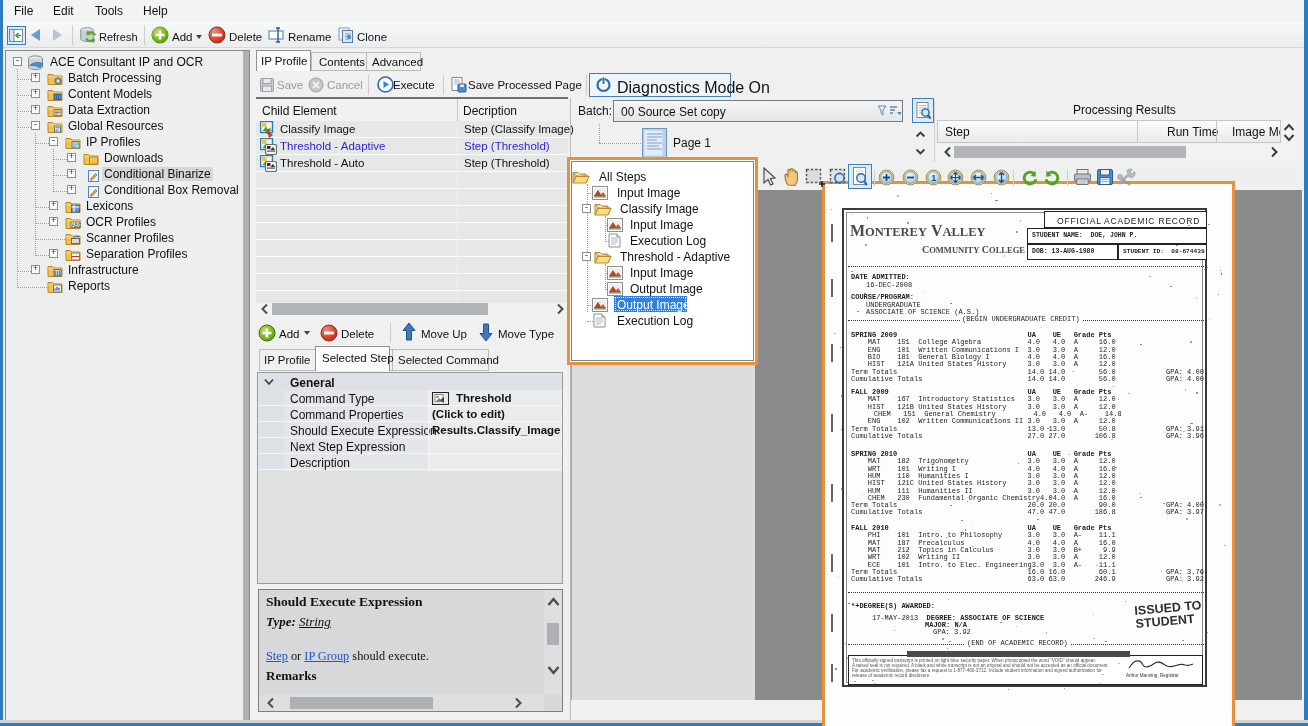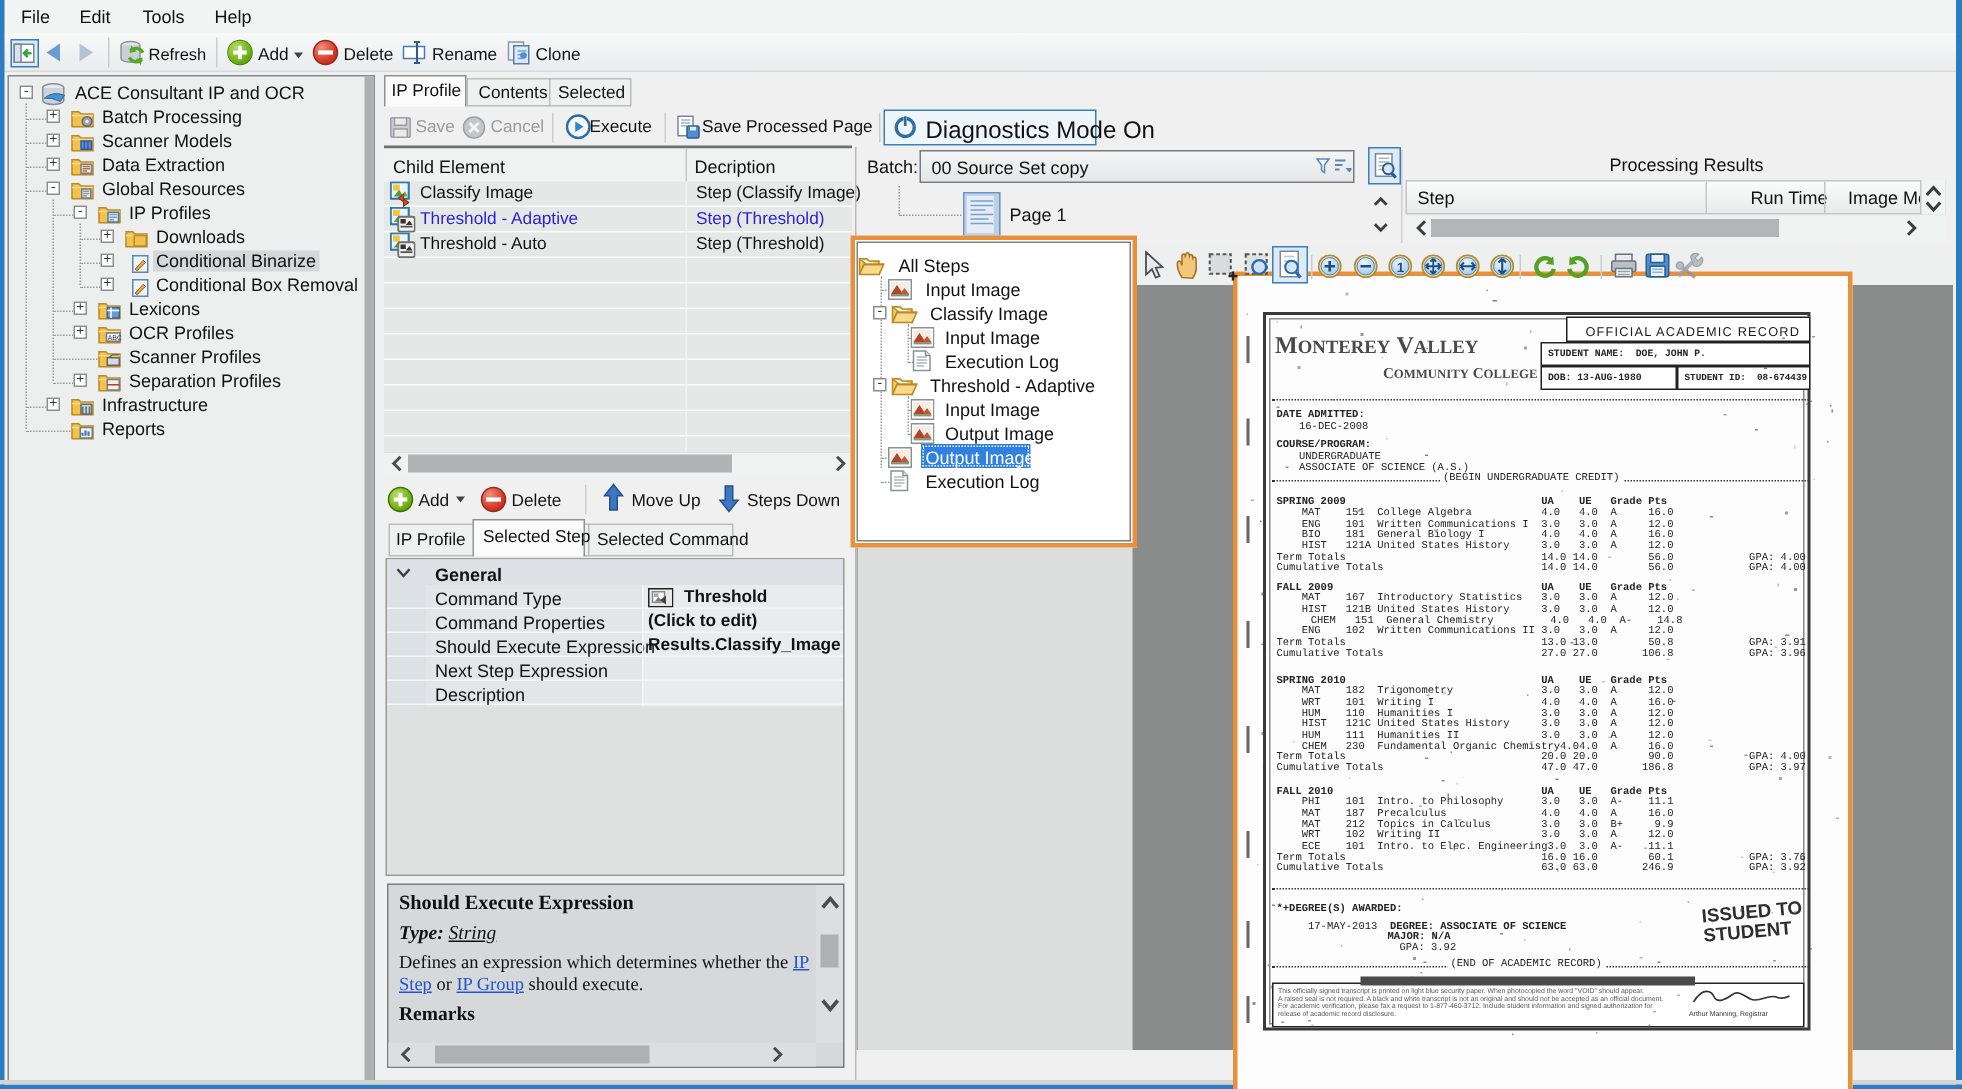--- a/index.html
+++ b/index.html
@@ -116,21 +116,21 @@
       </svg>
 <div class="a t" style="left:61px;top:20px;padding:0 2px">Batch Processing</div>
 <div class="a dot-h" style="left:12px;top:44px;width:14px"></div>
 <div class="a exp" style="left:26px;top:38px">+</div>
 <svg class="a" style="left:42px;top:35.5px" width="16" height="16" viewBox="0 0 16 16">
         <path d="M1 3.5 L5.5 3.5 L7 5 L15 5 L15 13.5 L1 13.5 Z" fill="#f3c24d" stroke="#b98a28"></path>
         <path d="M1 6 L15 6" stroke="#f8da8c" fill="none"></path>
         <rect x="7" y="7" width="7" height="5.5" fill="#5b8ed6" stroke="#2d5d9e"></rect>
         <path d="M9.3 7v5.5M11.6 7v5.5" stroke="#2d5d9e"></path>
       </svg>
-<div class="a t" style="left:61px;top:36px;padding:0 2px">Scanner Models</div>
+<div class="a t" style="left:61px;top:36px;padding:0 2px">Content Models</div>
 <div class="a dot-h" style="left:12px;top:60px;width:14px"></div>
 <div class="a exp" style="left:26px;top:54px">+</div>
 <svg class="a" style="left:42px;top:51.5px" width="16" height="16" viewBox="0 0 16 16">
         <path d="M1 3.5 L5.5 3.5 L7 5 L15 5 L15 13.5 L1 13.5 Z" fill="#f3c24d" stroke="#b98a28"></path>
         <path d="M1 6 L15 6" stroke="#f8da8c" fill="none"></path>
         <rect x="7" y="6.5" width="7" height="6" fill="#e8eef4" stroke="#748086"></rect>
         <path d="M8 8h5M8 9.5h5M8 11h3" stroke="#c06f2f"></path>
       </svg>
 <div class="a t" style="left:61px;top:52px;padding:0 2px">Data Extraction</div>
 <div class="a dot-h" style="left:12px;top:76px;width:14px"></div>
@@ -226,21 +226,21 @@
       </svg>
 <div class="a t" style="left:61px;top:228px;padding:0 2px">Reports</div>
 </div>
 
 <div id="midcol" class="a" style="left:256px;top:48px;width:312px;height:673px">
 <div class="a" style="left:55px;top:4px;width:110px;height:19px;background:#eff0f0;border:1px solid #bbbcbc"></div>
 <div class="a" style="left:110px;top:4px;width:1px;height:19px;background:#bbbcbc"></div>
 <div class="a" style="left:0px;top:2px;width:55px;height:21px;background:#fbfbfb;border:1px solid #919191;border-bottom:none"></div>
 <div class="a t" style="left:5px;top:7px;font-size:11.5px">IP Profile</div>
 <div class="a t" style="left:63px;top:8px;font-size:11.5px">Contents</div>
-<div class="a t" style="left:116px;top:8px;font-size:11.5px">Selected</div>
+<div class="a t" style="left:116px;top:8px;font-size:11.5px">Advanced</div>
 <svg class="a" style="left:3px;top:29px" width="16" height="16" viewBox="0 0 16 16">
         <rect x="1.5" y="1.5" width="13" height="13" rx="1" fill="#c9cccf" stroke="#9aa0a5"></rect>
         <rect x="4" y="1.5" width="8" height="5" fill="#e8eaec" stroke="#9aa0a5"></rect>
         <rect x="3.5" y="9" width="9" height="5.5" fill="#e8eaec" stroke="#9aa0a5"></rect>
       </svg>
 <div class="a t gray" style="left:21px;top:31px;font-size:11.5px">Save</div>
 <svg class="a" style="left:52px;top:29px" width="16" height="16" viewBox="0 0 16 16">
         <circle cx="8" cy="8" r="7" fill="#c3c7ca" stroke="#9aa0a5"></circle>
         <path d="M5 5 L11 11 M11 5 L5 11" stroke="#f2f3f4" stroke-width="2"></path>
       </svg>
@@ -339,21 +339,21 @@
       </svg>
 <div class="a t" style="left:85px;top:280px;font-size:11.5px">Delete</div>
 <div class="a sep" style="left:134px;top:275px"></div>
 <svg class="a" style="left:145px;top:274px" width="16" height="20" viewBox="0 0 16 20">
         <path d="M8 1 L14 8.5 L10.5 8.5 L10.5 18 L5.5 18 L5.5 8.5 L2 8.5 Z" fill="#3e76c4" stroke="#24508c"></path>
       </svg>
 <div class="a t" style="left:165px;top:280px;font-size:11.5px">Move Up</div>
 <svg class="a" style="left:222px;top:274px" width="16" height="20" viewBox="0 0 16 20">
         <path d="M8 19 L14 11.5 L10.5 11.5 L10.5 2 L5.5 2 L5.5 11.5 L2 11.5 Z" fill="#3e76c4" stroke="#24508c"></path>
       </svg>
-<div class="a t" style="left:242px;top:280px;font-size:11.5px">Steps Down</div>
+<div class="a t" style="left:242px;top:280px;font-size:11.5px">Move Type</div>
 <div class="a" style="left:3px;top:301px;width:230px;height:22px;background:#eff0f0;border:1px solid #bbbcbc"></div>
 <div class="a" style="left:136px;top:301px;width:1px;height:22px;background:#bbbcbc"></div>
 <div class="a" style="left:59px;top:298px;width:75px;height:25px;background:#fbfbfb;border:1px solid #919191;border-bottom:none"></div>
 <div class="a t" style="left:8px;top:306px;font-size:11.5px">IP Profile</div>
 <div class="a t" style="left:66px;top:304px;font-size:11.5px">Selected Step</div>
 <div class="a t" style="left:142px;top:306px;font-size:11.5px">Selected Command</div>
 <div class="a" style="left:1px;top:324px;width:306px;height:212px;border:1px solid #9b9b9b;background:#dfe0e0"></div>
 <div class="a" style="left:2px;top:325px;width:26px;height:98px;background:#dce1e6"></div>
 <div class="a" style="left:28px;top:325px;width:144px;height:98px;background:#e3e6e9"></div>
 <div class="a" style="left:172px;top:325px;width:134px;height:98px;background:#e9ebec"></div>
@@ -379,21 +379,20 @@
         <rect x="4" y="3.5" width="3" height="2.5" fill="#aaa"></rect>
         <path d="M4.5 9 L7 6 L9.5 9 Z" fill="#777"></path>
         <path d="M8 8 L12 5 L12 11 Z" fill="#444"></path>
       </svg>
 <div class="a t" style="left:200px;top:344px;font-weight:bold;font-size:11.5px">Threshold</div>
 <div class="a t" style="left:176px;top:360px;font-weight:bold;font-size:11.5px">(Click to edit)</div>
 <div class="a t" style="left:176px;top:376px;font-weight:bold;font-size:11.5px;width:130px;overflow:hidden">Results.Classify_Image</div>
 <div class="a" style="left:2px;top:541px;width:305px;height:123px;border:1px solid #7f7f7f;background:#d6d8da"></div>
 <div class="a hs" style="left:10px;top:546px;font-weight:bold;font-size:13.5px">Should Execute Expression</div>
 <div class="a hs" style="left:10px;top:566px;font-style:italic;font-weight:bold">Type: <span style="text-decoration:underline;font-weight:normal">String</span></div>
-<div class="a hs" style="left:10px;top:586px;font-size:12.3px">Defines an expression which determines whether the <span style="color:#2255cc;text-decoration:underline">IP</span></div>
 <div class="a hs" style="left:10px;top:601px;font-size:12.3px"><span style="color:#2255cc;text-decoration:underline">Step</span> or <span style="color:#2255cc;text-decoration:underline">IP Group</span> should execute.</div>
 <div class="a hs" style="left:10px;top:620px;font-weight:bold">Remarks</div>
 <div class="a" style="left:288px;top:542px;width:18px;height:105px;background:#dcdedf"></div>
 <div class="a" style="left:291px;top:575px;width:12px;height:22px;background:#aeb1b3"></div>
 <svg class="a" style="left:291px;top:549px" width="13" height="10" viewBox="0 0 13 10">
         <path d="M1.5 8 L6.5 2 L11.5 8" fill="none" stroke="#4c4c4c" stroke-width="2.4"></path>
       </svg>
 <svg class="a" style="left:291px;top:617px" width="13" height="10" viewBox="0 0 13 10">
         <path d="M1.5 2 L6.5 8 L11.5 2" fill="none" stroke="#4c4c4c" stroke-width="2.4"></path>
       </svg>

